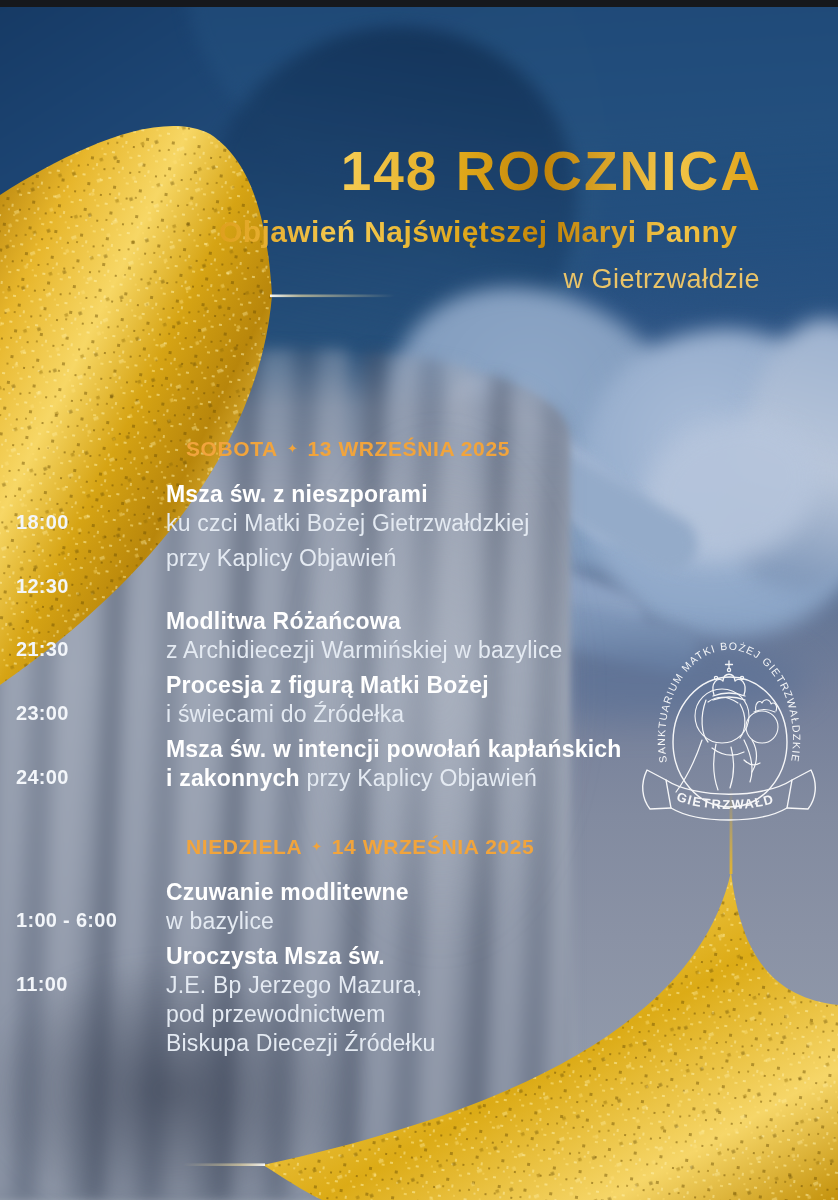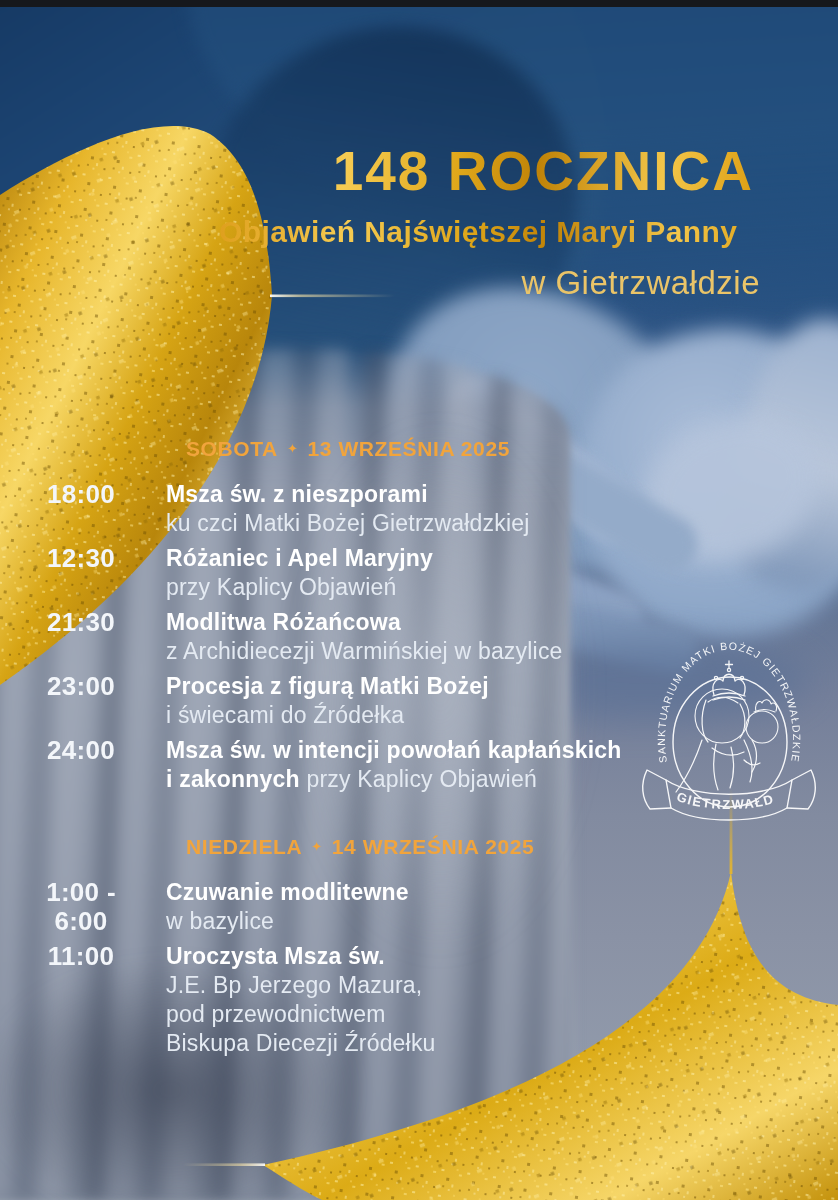--- a/index.html
+++ b/index.html
@@ -70,33 +70,33 @@
   .top-strip{left:0; top:0; width:838px; height:7px; background:#16181c; z-index:7;}
 
   
   .title-block{position:absolute; right:68px; top:142px; z-index:10; text-align:right;}
   .goldtext{color:#e6a81f;}
   @supports (-webkit-background-clip:text){
     .goldtext{
       background:linear-gradient(94deg,#d89410 0%,#f6cb52 28%,#dfa71a 48%,#c08308 62%,#f3c64a 84%,#dd9f14 100%);
       -webkit-background-clip:text; background-clip:text; color:transparent;}
   }
-  .main-title{font-size:55px; font-weight:800; letter-spacing:2px; line-height:58px; margin-right:16px;}
+  .main-title{font-size:55px; font-weight:800; letter-spacing:2px; line-height:58px; margin-right:8px;}
   .subtitle{margin-top:15px; font-size:30px; font-weight:700; letter-spacing:.4px;}
   .subtitle .diamond{font-size:17px; position:relative; top:-4px; padding:0 9px;}
-  .location{margin-top:15px; margin-right:10px; font-size:33px; font-weight:500; color:#eac468; letter-spacing:.5px;}
+  .location{margin-top:15px; margin-right:10px; font-size:27px; font-weight:500; color:#eac468; letter-spacing:.5px;}
 
   
   .day{position:absolute; left:16px; width:770px; z-index:10;}
   .day-header{padding-left:170px; color:#f1a43c; font-size:21px; font-weight:800;
     letter-spacing:.6px; margin-bottom:19px;}
   .day-sep{font-size:13px; margin:0 9px; position:relative; top:-3px;}
   .event{display:flex; margin-bottom:6px;}
-  .time{width:150px; flex:none; text-align:center; padding-right:20px;
-    font-weight:600; font-size:26px; line-height:29px; color:#f3f6fa; letter-spacing:.3px;}
+  .time{width:150px; flex:none; text-align:left; padding-right:20px;
+    font-weight:600; font-size:20px; line-height:29px; color:#f3f6fa; letter-spacing:.3px;margin-top:28px;}
   .body{font-size:23px; line-height:29px; color:#e4eaf2; letter-spacing:.2px;}
   .etitle{font-weight:700; color:#ffffff;}
   .edetail .bold{font-weight:700; color:#ffffff;}
 </style>
 </head>
 <body>
 
 <div class="poster">
 
   <div class="layer mantle-a"></div>
@@ -250,21 +250,20 @@
       <div class="event">
         <div class="time">18:00</div>
         <div class="body">
           <div class="etitle">Msza św. z nieszporami</div>
           <div class="edetail">ku czci Matki Bożej Gietrzwałdzkiej</div>
         </div>
       </div>
       <div class="event">
         <div class="time">12:30</div>
         <div class="body">
-          <div class="etitle">Różaniec i Apel Maryjny</div>
           <div class="edetail">przy Kaplicy Objawień</div>
         </div>
       </div>
       <div class="event">
         <div class="time">21:30</div>
         <div class="body">
           <div class="etitle">Modlitwa Różańcowa</div>
           <div class="edetail">z Archidiecezji Warmińskiej w bazylice</div>
         </div>
       </div>

